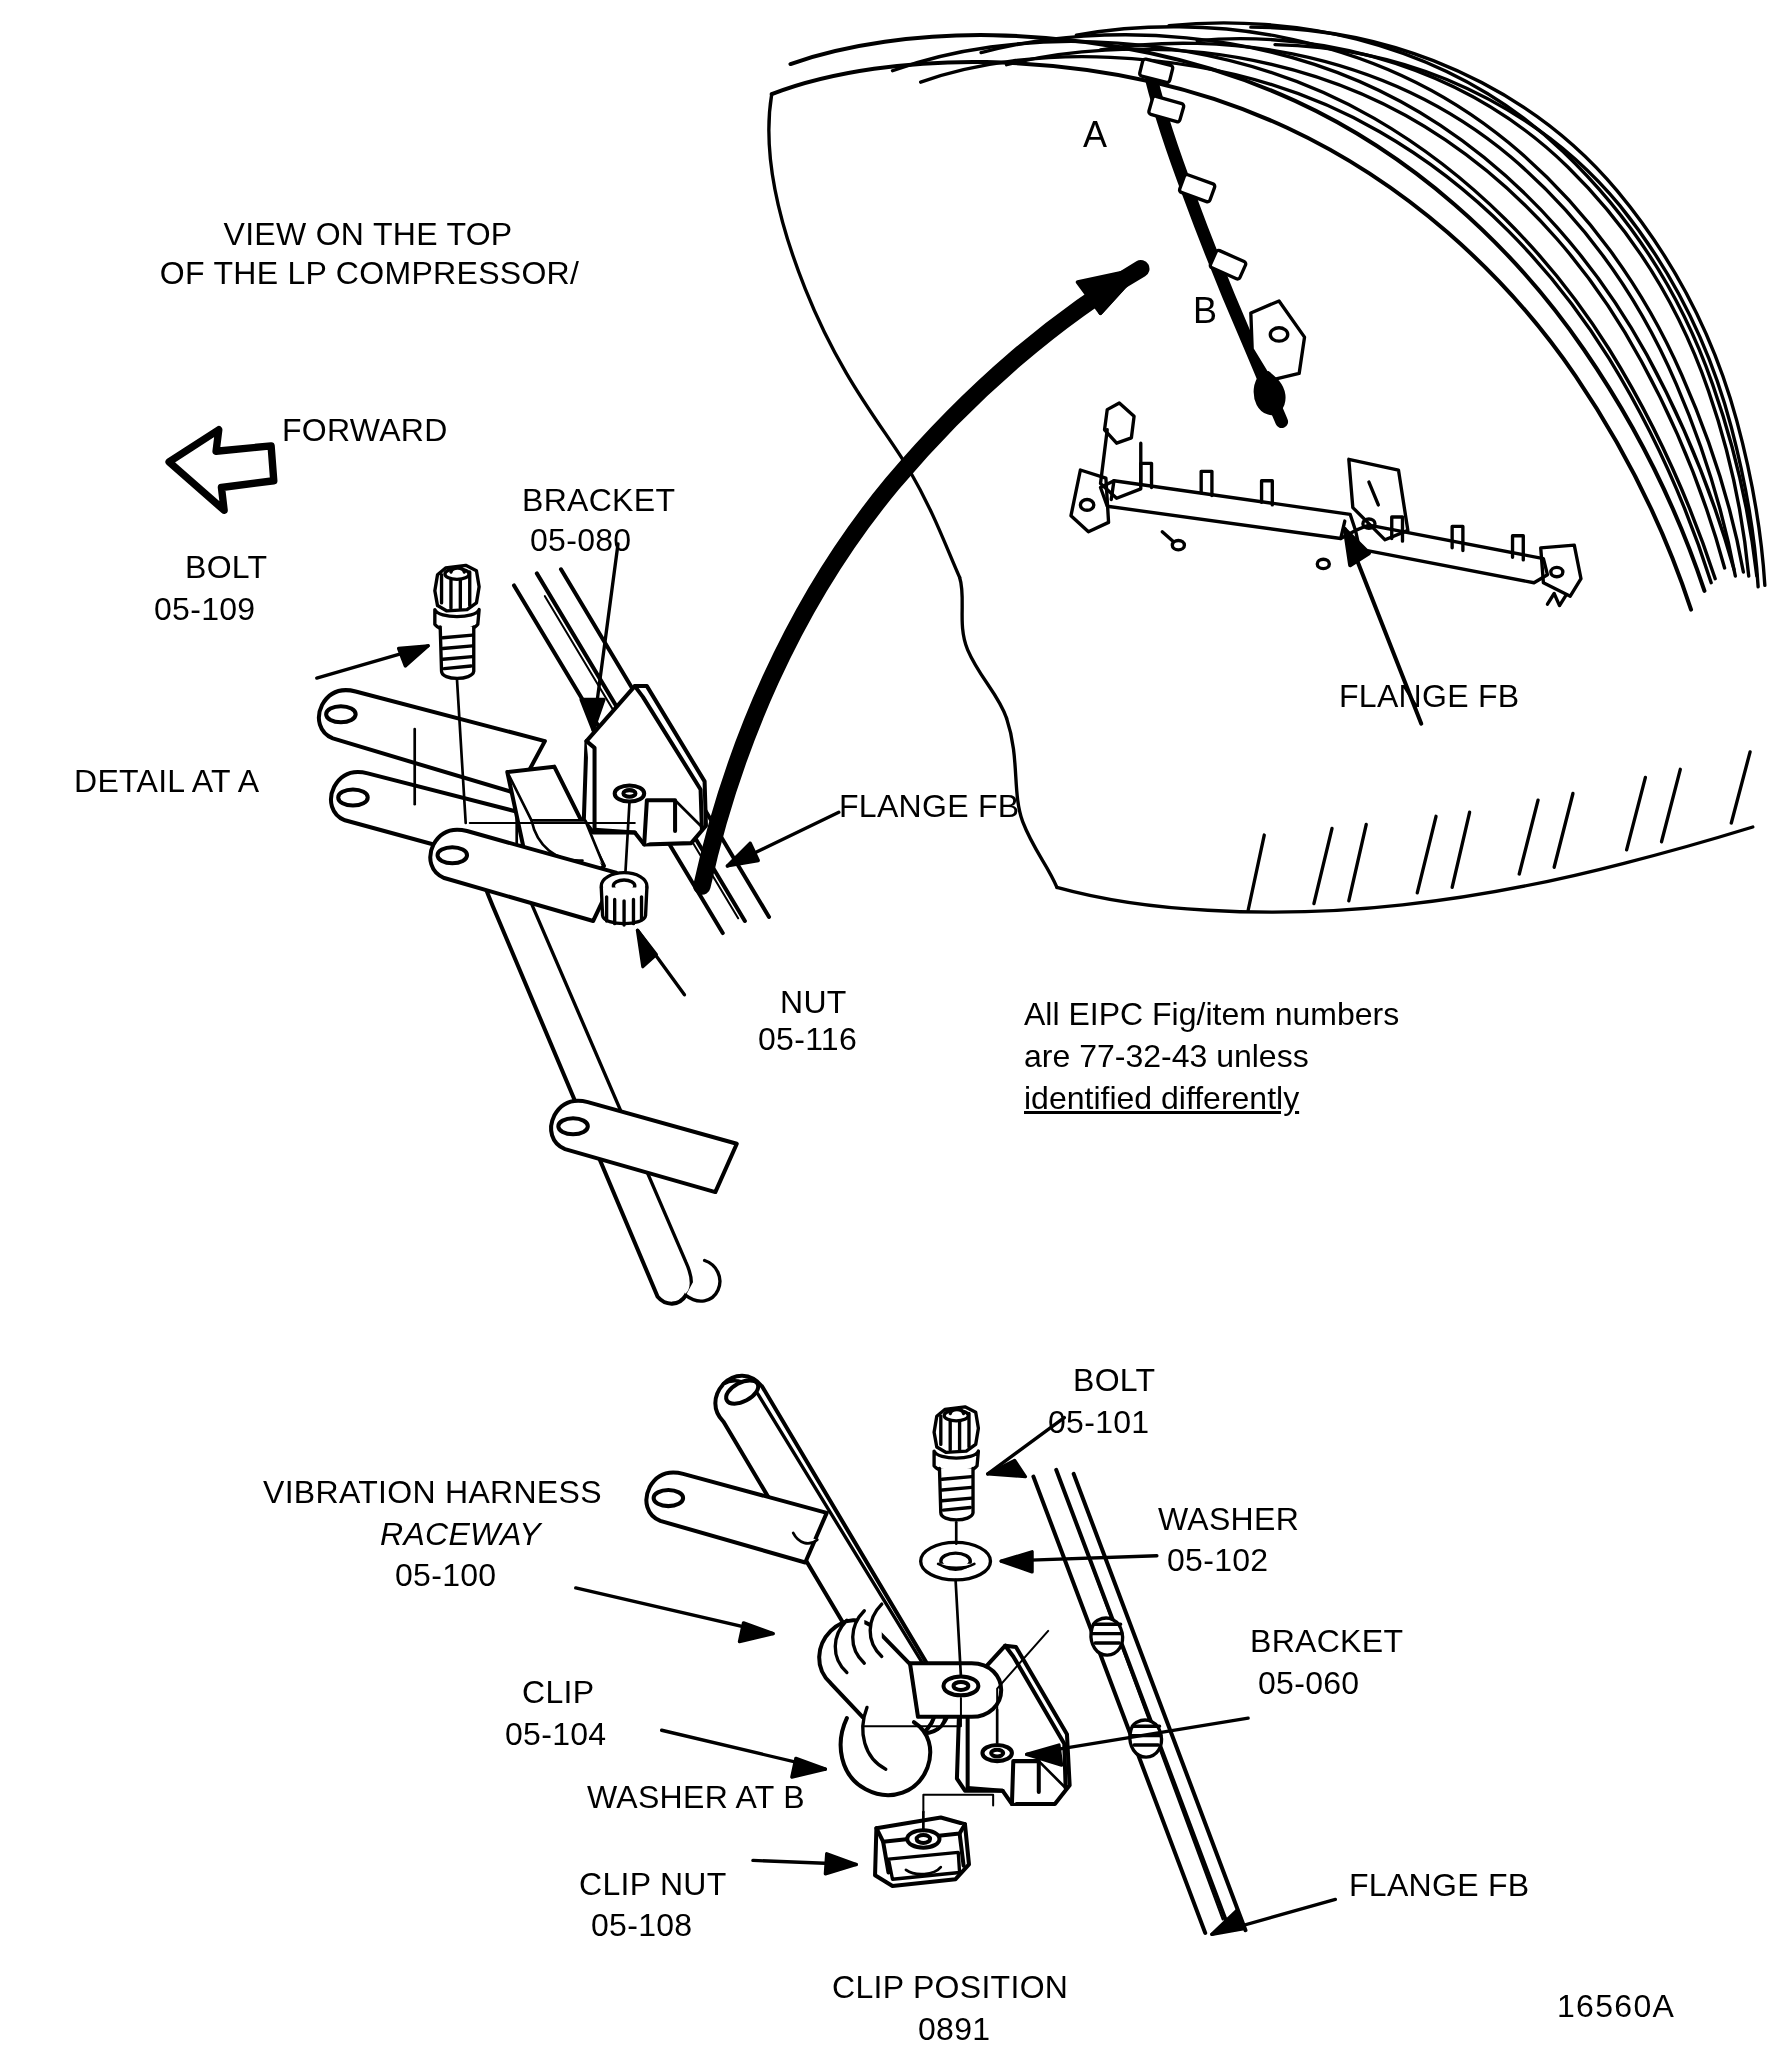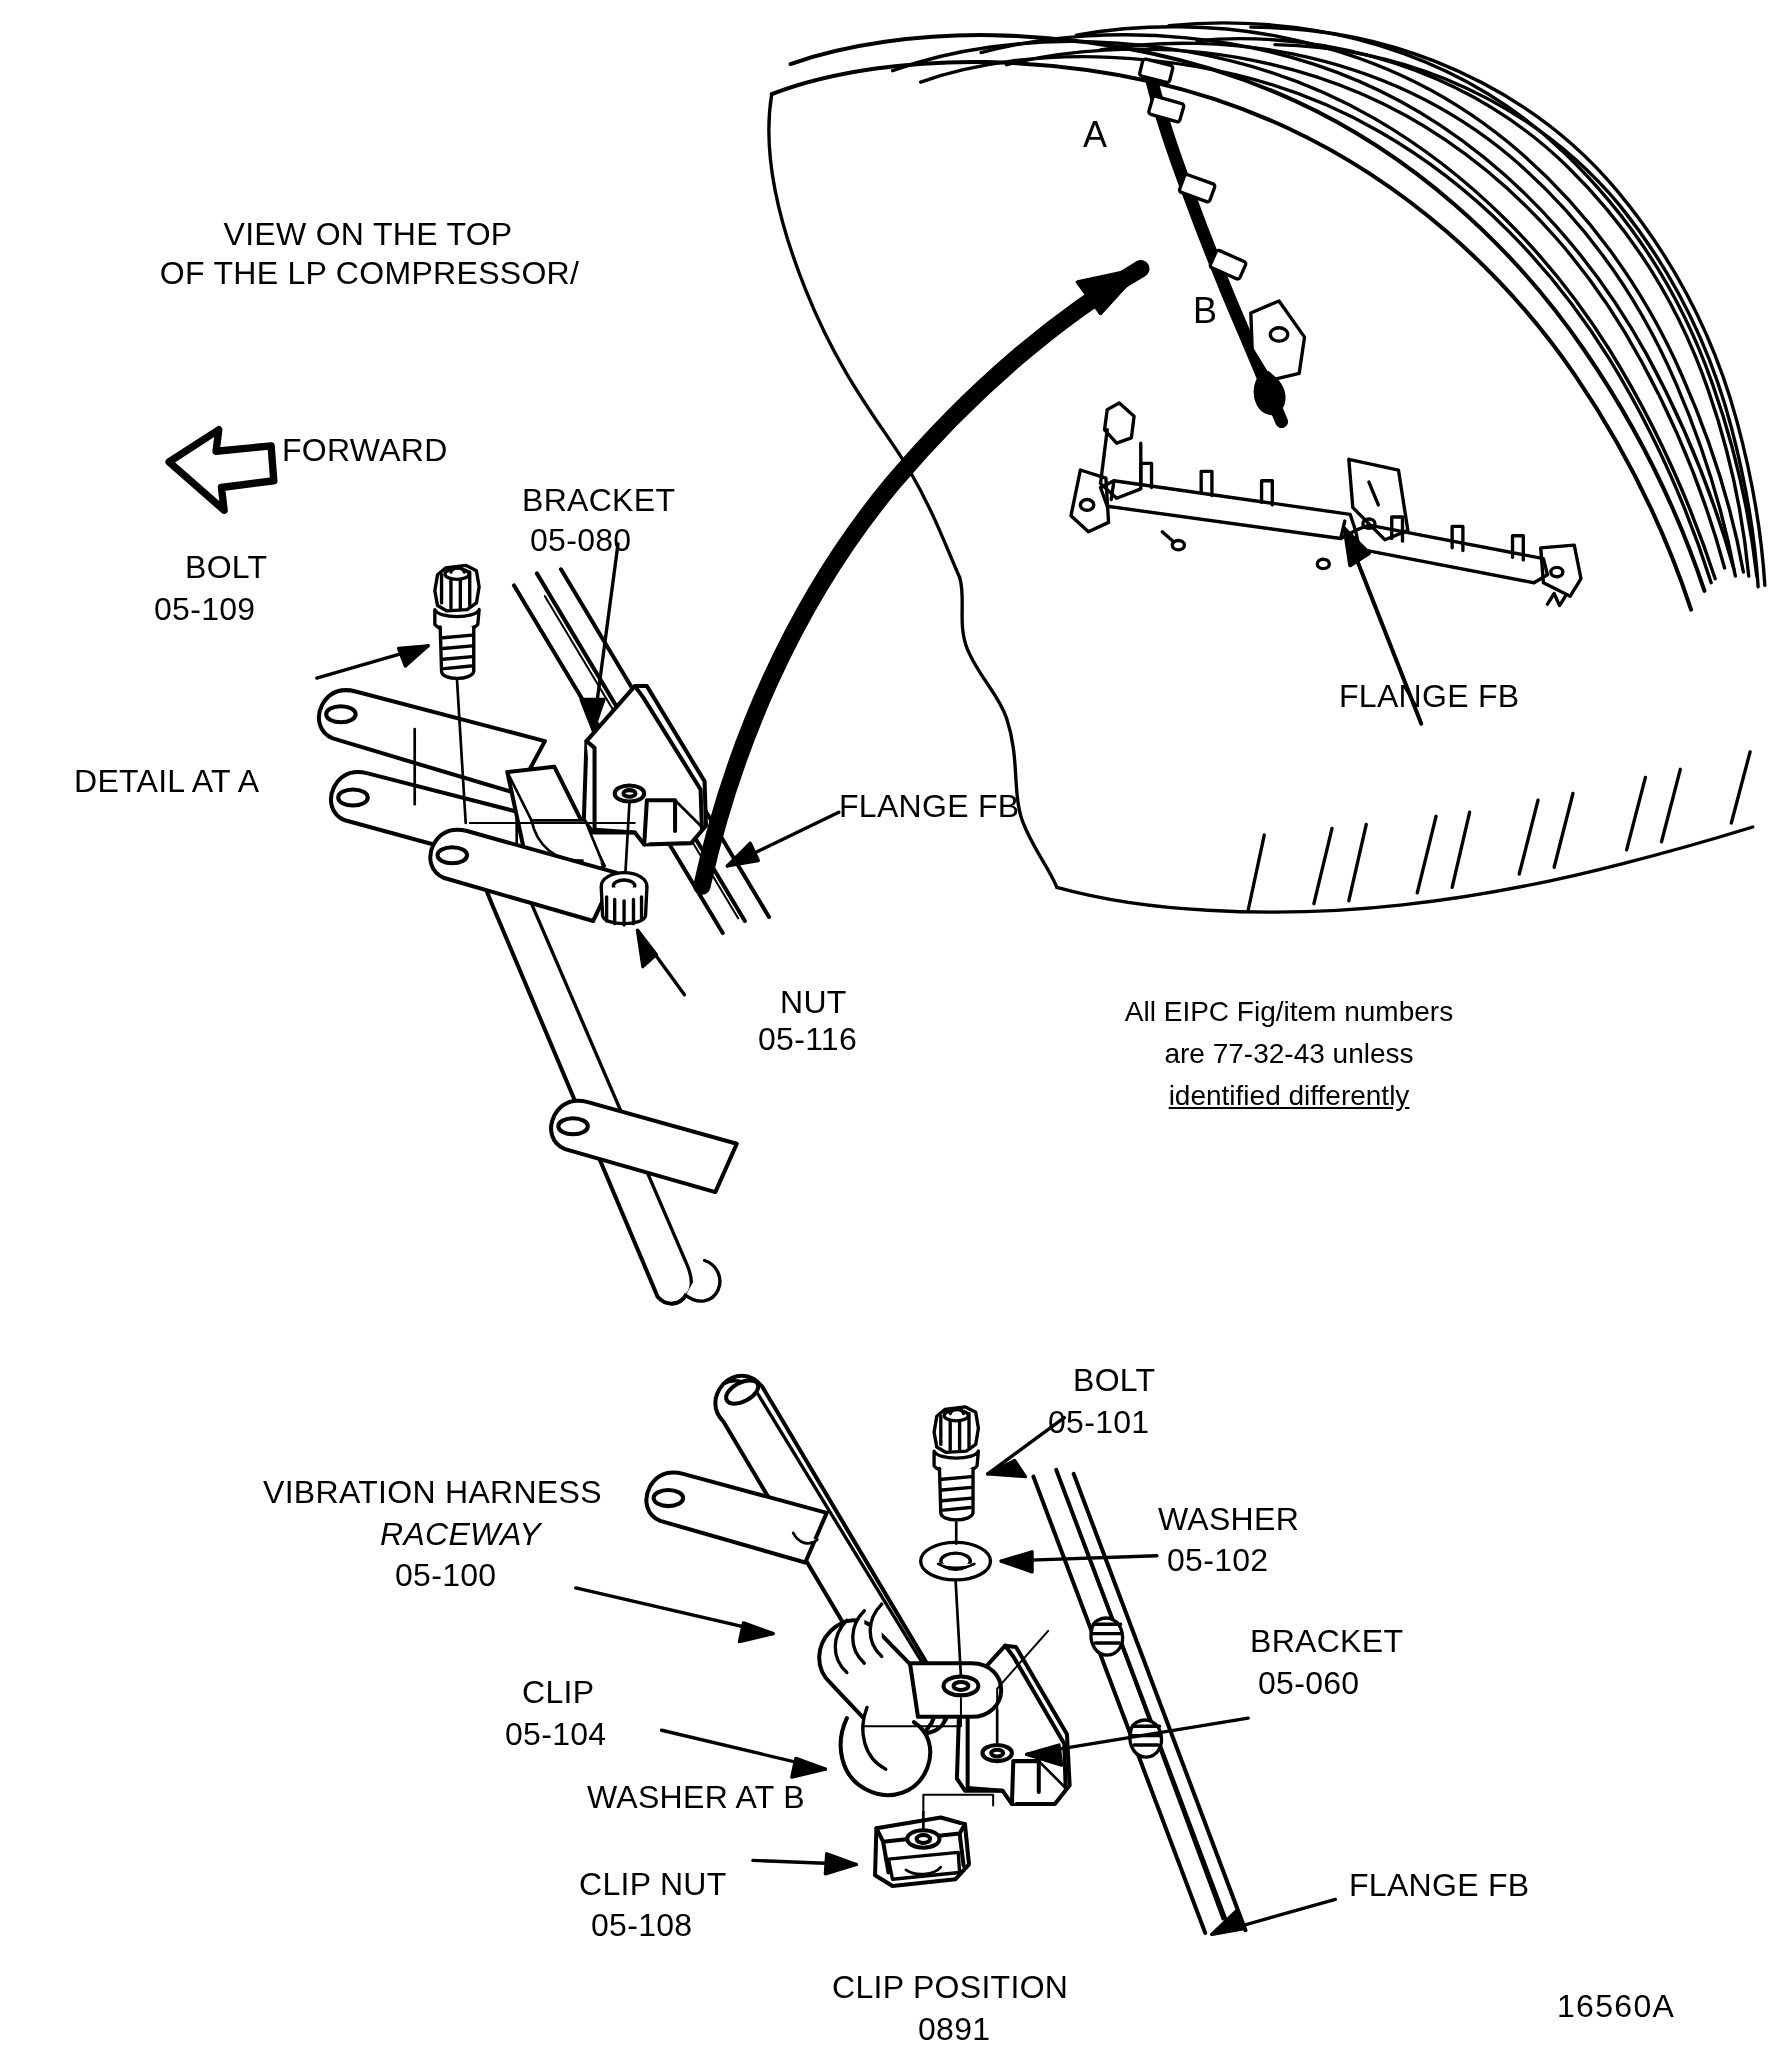--- a/index.html
+++ b/index.html
@@ -20,23 +20,22 @@
   .lbl{
     position:absolute;
     white-space:pre;
     line-height:1.14;
     font-family:"Liberation Sans", sans-serif;
     letter-spacing:0.3px;
   }
   .cap{font-size:32px;}
   .cap-c{text-align:center;}
   .note{
-    font-size:28px;
+    font-size:32px;
     line-height:1.22;
-    text-align:center;
     letter-spacing:0px;
   }
   .dwg{font-size:32px;letter-spacing:1.3px;}
   .big{font-size:36px;font-weight:normal;}
 </style>
 </head>
 <body>
 
 <div id="sheet">
 
@@ -361,21 +360,21 @@
 
     <g stroke="#000" stroke-width="11" fill="#ffffff">
       <path d="M252 688 L326 640 L322 672 L404 664 L408 716 L330 726 L334 760 Z"></path>
     </g>
 
   </svg>
 
   <div class="lbl cap cap-c" style="left:153px;top:216px;width:430px;">VIEW ON THE TOP</div>
   <div class="lbl cap cap-c" style="left:121px;top:255px;width:497px;">OF THE LP COMPRESSOR/</div>
 
-  <div class="lbl cap" style="left:282px;top:432px;">FORWARD</div>
+  <div class="lbl cap" style="left:282px;top:412px;">FORWARD</div>
 
   <div class="lbl cap" style="left:185px;top:549px;">BOLT</div>
   <div class="lbl cap" style="left:154px;top:591px;">05-109</div>
 
   <div class="lbl cap" style="left:522px;top:482px;">BRACKET</div>
   <div class="lbl cap" style="left:530px;top:522px;">05-080</div>
 
   <div class="lbl cap" style="left:74px;top:763px;">DETAIL AT A</div>
 
   <div class="lbl cap" style="left:839px;top:788px;">FLANGE FB</div>

